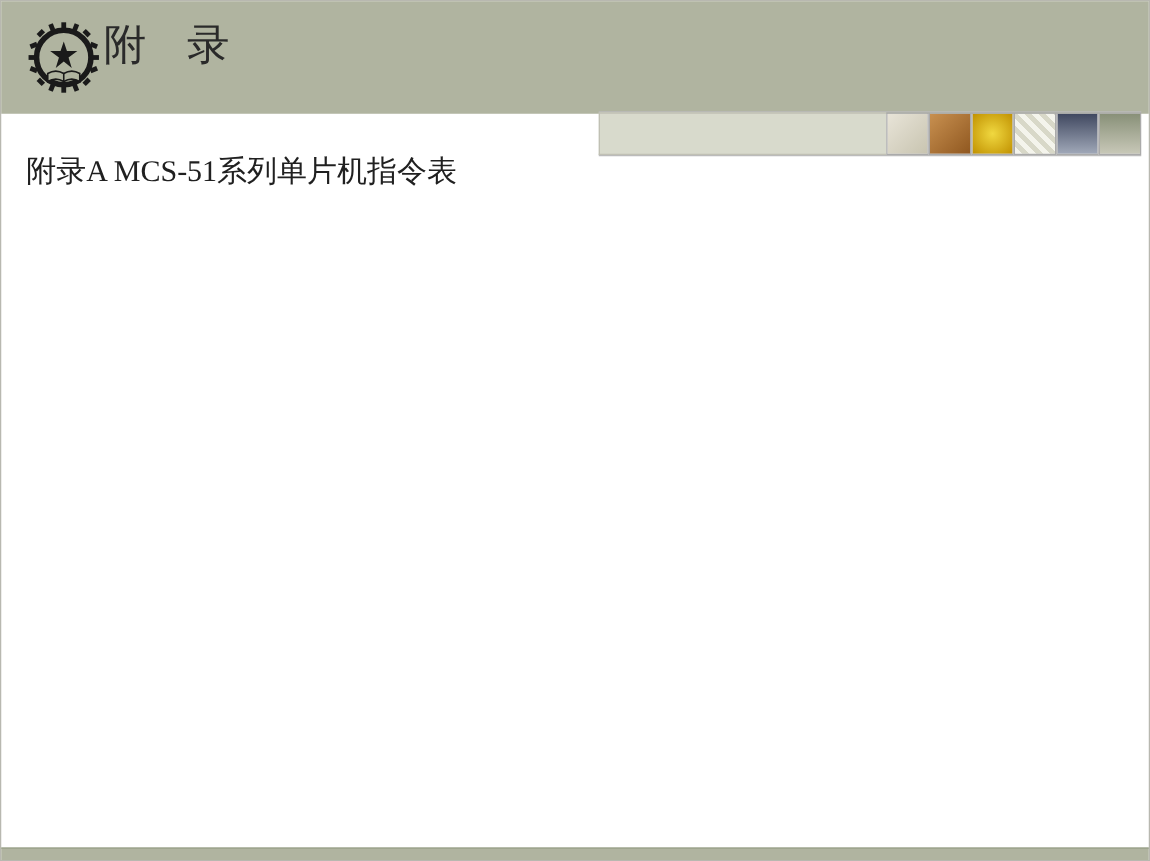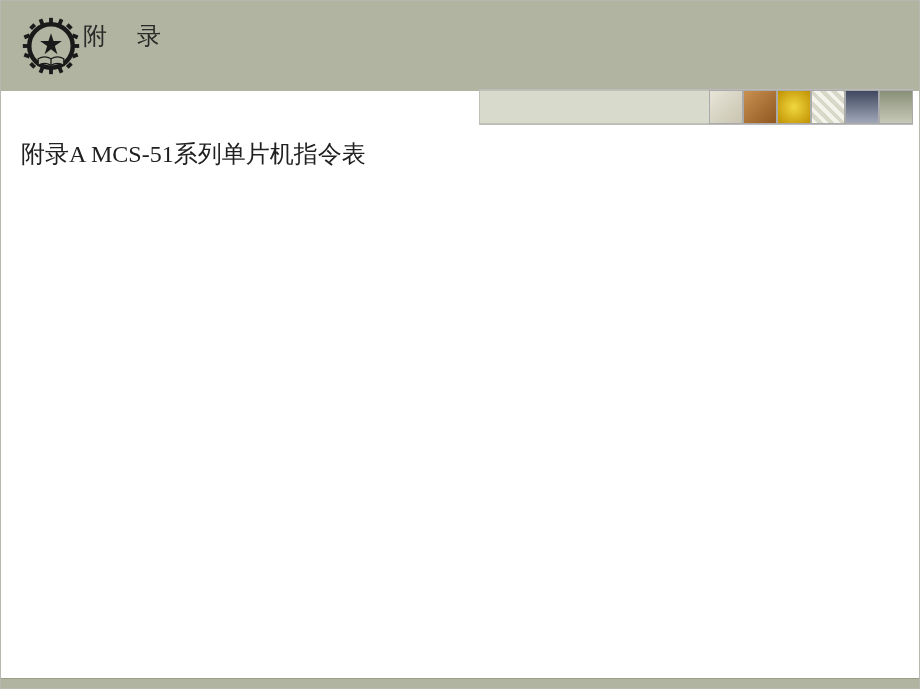--- a/index.html
+++ b/index.html
@@ -25,21 +25,21 @@
     align-items: center;
     padding-left: 18px;
   }
   .logo-wrap {
     width: 64px; height: 64px;
     position: relative;
     flex-shrink: 0;
   }
   .header-title {
     font-family: "KaiTi","STKaiti","楷体",serif;
-    font-size: 24px;
+    font-size: 34px;
     color: #2a2a2a;
     letter-spacing: 12px;
     margin-left: 0px;
     position: relative;
     top: -10px;
   }
   .thumb-strip {
     position: absolute;
     right: 6px;
     top: 88px;
@@ -66,21 +66,21 @@
   }
   .thumb.t1 { background: linear-gradient(135deg,#e8e4d8,#c8c4b0); }
   .thumb.t2 { background: linear-gradient(135deg,#c89050,#905820); }
   .thumb.t3 { background: radial-gradient(circle at 50% 50%, #f0d840, #c09000); }
   .thumb.t4 { background: repeating-linear-gradient(45deg,#f4f4ec 0 4px,#d8d8c8 4px 8px); }
   .thumb.t5 { background: linear-gradient(#404860,#a0a8b8); }
   .thumb.t6 { background: linear-gradient(#889078,#c8c8b8); }
   .content {
     position: absolute;
     left: 20px;
-    top: 137px;
+    top: 120px;
     right: 20px;
   }
   .subtitle {
     font-size: 24px;
     color: #202020;
     font-family: "SimSun","宋体",serif;
   }
   .footer-bar {
     position: absolute;
     left: 0; right: 0; bottom: 0;

